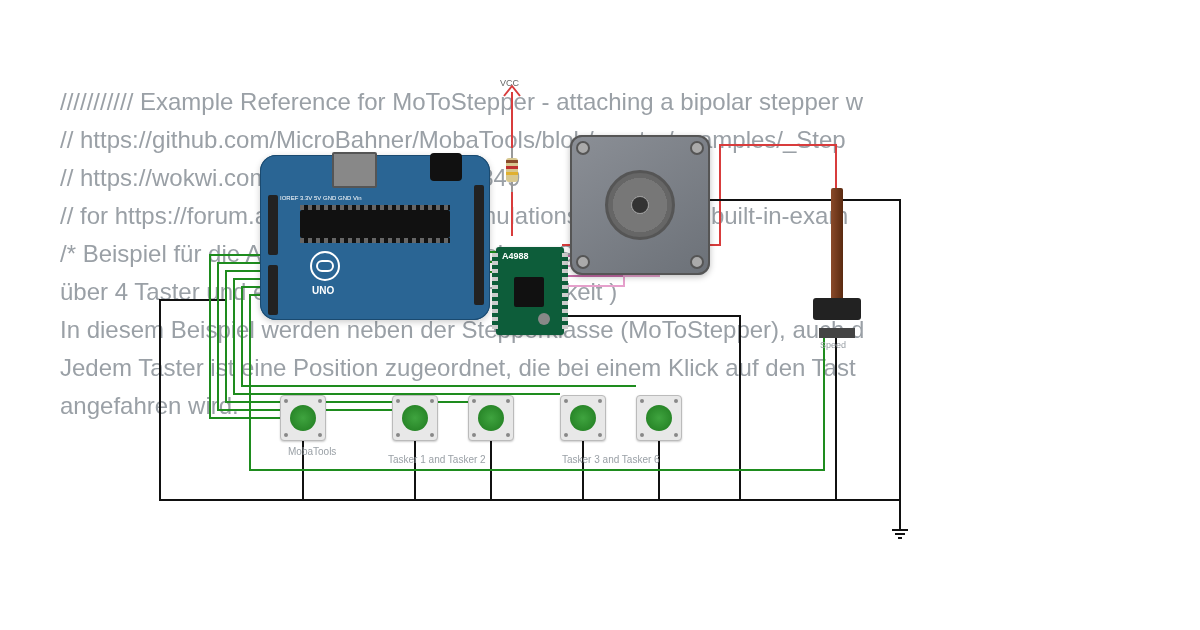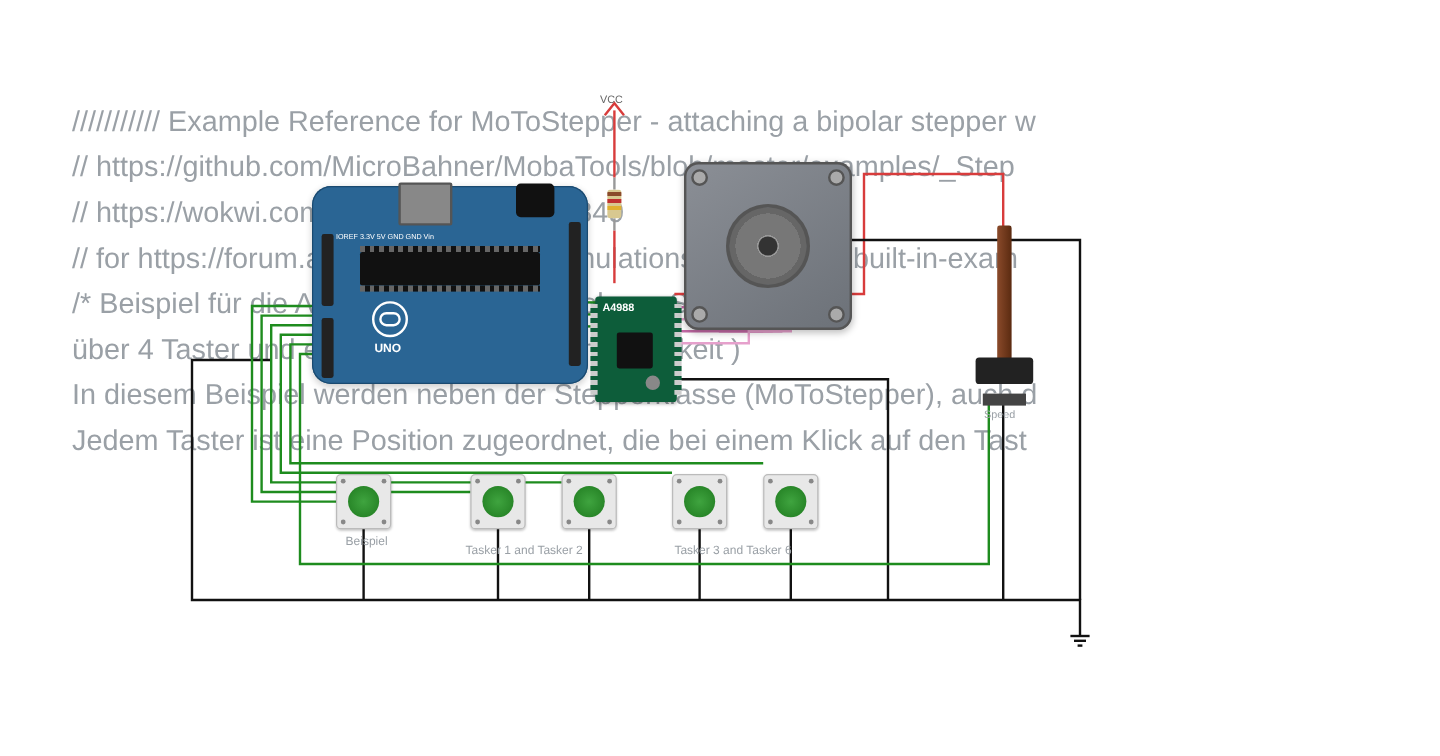--- a/index.html
+++ b/index.html
@@ -195,20 +195,21 @@
   <div>/////////// Example Reference for MoToStepper - attaching a bipolar stepper w</div>
   <div>// https://github.com/MicroBahner/MobaTools/blob/master/examples/_Step</div>
   <div>// https://wokwi.com/projects/410122               66849</div>
   <div>// for https://forum.arduino.cc/t/wokwi-simulations-for-arduino-built-in-exam</div>
   <div></div>
   <div></div>
   <div>/*  Beispiel für die Ansteuerung eines bipolaren Steppers</div>
   <div>   über 4 Taster und ein Poti ( für die Geschwindigkeit )</div>
   <div>   In diesem Beispiel werden neben der Stepperklasse (MoToStepper), auch d</div>
   <div>   Jedem Taster ist eine Position zugeordnet, die bei einem Klick auf den Tast</div>
+  <div>   angefahren wird.</div>
 </div>
 
 <div class="diagram-layer">
 
   <svg class="wires">
 
     <path d="M512 148 L512 92" stroke="#d83c3c" stroke-width="2" fill="none"></path>
     <path d="M504 96 L512 86 L520 96" stroke="#d83c3c" stroke-width="2" fill="none"></path>
 
     <path d="M562 245 L720 245 L720 145 L836 145 L836 190" stroke="#d83c3c" stroke-width="2" fill="none"></path>
@@ -326,17 +327,17 @@
       <span class="pin p3"></span>
       <span class="pin p4"></span>
   </div>
   <div class="button" style="left:636px; top:395px">
     <span class="pin p1"></span>
       <span class="pin p2"></span>
       <span class="pin p3"></span>
       <span class="pin p4"></span>
   </div>
 
-  <div class="btn-label" style="left:288px; top:446px">Beispiel</div>
+  <div class="btn-label" style="left:288px; top:446px">MobaTools</div>
   <div class="btn-label" style="left:388px; top:454px">Tasker 1 and Tasker 2</div>
   <div class="btn-label" style="left:562px; top:454px">Tasker 3 and Tasker 6</div>
 
 </div>
 
 </body></html>

